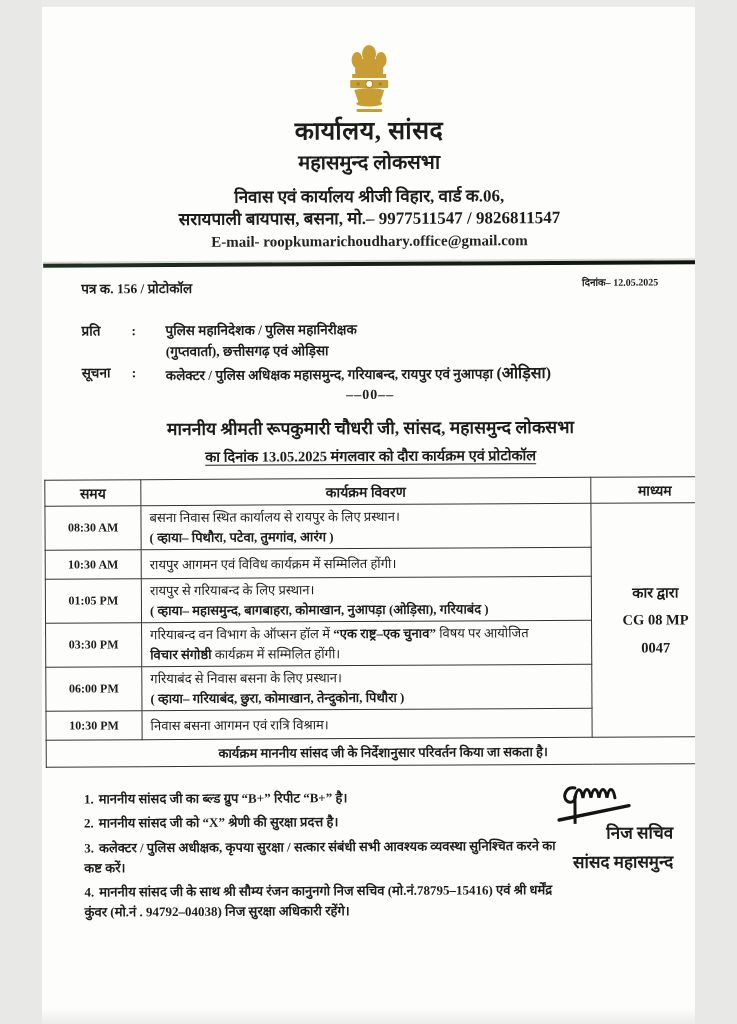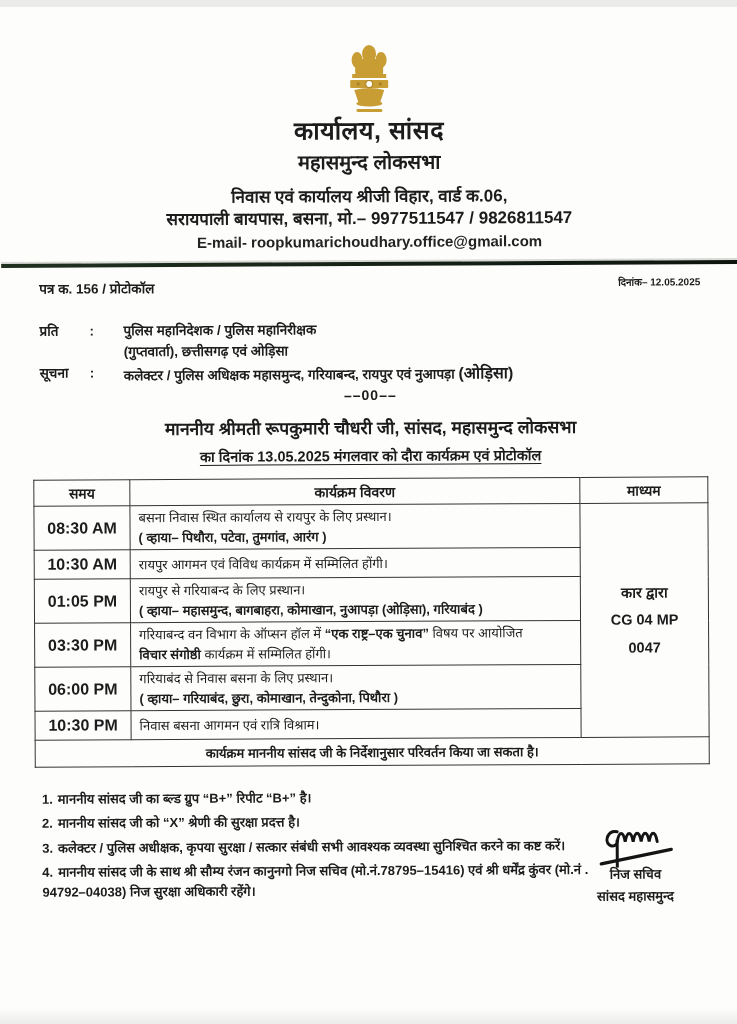--- a/index.html
+++ b/index.html
@@ -1,18 +1,18 @@
 <!DOCTYPE html>
 <html><head>
 <meta charset="utf-8">
 <style>
   html,body{margin:0;padding:0;background:#e8e8e6;}
   .paper{
-    width:737px;height:1024px;margin:0 auto;background:#fdfdfc;
-    font-family:Liberation Sans, sans-serif;
+    width:653px;height:1024px;margin:0 auto;background:#fdfdfc;
+    font-family:Liberation Serif, serif;
     color:#1c1c1c;position:relative;overflow:hidden;
   }
   .top-strip{height:7px;background:#ebebe9;}
   .tilt{transform:rotate(-0.3deg);transform-origin:50% 0;}
 
   
   .emblem{display:block;margin:36px auto 4px auto;}
   .h-office{text-align:center;font-size:25px;font-weight:800;letter-spacing:.5px;line-height:1.1;}
   .h-const{text-align:center;font-size:20px;font-weight:800;margin-top:3px;}
   .h-addr{text-align:center;font-size:17px;font-weight:700;margin-top:11px;line-height:1.3;}
@@ -32,38 +32,38 @@
 
   .oo{text-align:center;font-size:14px;font-weight:700;margin-top:1px;letter-spacing:1px;}
 
   .title1{text-align:center;font-size:17.5px;font-weight:800;margin-top:12px;}
   .title2{text-align:center;font-size:14.5px;font-weight:700;text-decoration:underline;text-underline-offset:3px;margin-top:6px;}
 
   
   table.sched{margin:13px auto 0 auto;width:674px;border-collapse:collapse;font-size:13px;table-layout:fixed;}
   table.sched th,table.sched td{border:1.6px solid #343434;padding:2px 8px;vertical-align:middle;}
   table.sched th{font-size:14px;font-weight:800;padding:3px 4px;}
-  .time-cell{text-align:center;font-weight:600;font-size:16px;white-space:nowrap;}
+  .time-cell{text-align:center;font-weight:600;font-size:12px;white-space:nowrap;}
   .desc{line-height:1.5;}
   .via{font-weight:800;}
   .b{font-weight:800;margin-top:10px;}
   .row-tall td{height:38px;}
   .row-short td{height:24px;}
   .medium-cell{text-align:center;font-weight:800;font-size:14.5px;line-height:1.9;}
   .tfoot-cell{text-align:center;font-weight:600;height:22px;}
 
   
   .notes{display:flex;padding:0 24px 0 38px;margin-top:22px;font-size:13px;font-weight:600;}
   .notes-label{width:94px;flex:none;font-weight:700;padding-top:1px;}
   .notes-list{flex:1;padding-right:110px;}
   .note{margin-bottom:4px;line-height:1.55;}
   .note .num{margin-right:5px;}
 
   
-  .sig{position:absolute;right:26px;top:778px;width:160px;text-align:center;font-size:13px;font-weight:700;line-height:1.7;}
+  .sig{position:absolute;right:26px;top:734px;width:160px;text-align:right;font-size:17px;font-weight:700;line-height:1.7;}
   .sig svg{display:block;margin:0 auto -4px auto;}
 
   .bottom-fade{position:absolute;left:0;right:0;bottom:0;height:16px;background:linear-gradient(#fdfdfc,#ececea);}
 </style>
 </head>
 <body>
 
 <div class="paper">
   <div class="top-strip"></div>
   <div class="tilt">
@@ -134,21 +134,21 @@
         <th>माध्यम</th>
       </tr>
       <tr class="row-tall">
         <td class="time-cell">08:30 AM</td>
         <td class="desc">
           <div>बसना निवास स्थित कार्यालय से रायपुर के लिए प्रस्थान।</div>
           <div class="via">( व्हाया– पिथौरा, पटेवा, तुमगांव, आरंग )</div>
         </td>
         <td class="medium-cell" rowspan="6">
           <div>कार द्वारा</div>
-          <div>CG 04 MP</div>
+          <div>CG 08 MP</div>
           <div>0047</div>
         </td>
       </tr>
       <tr class="row-short">
         <td class="time-cell">10:30 AM</td>
         <td class="desc">
               <div>रायपुर आगमन एवं विविध कार्यक्रम में सम्मिलित होंगी।</div>
             </td>
       </tr>
       <tr class="row-tall">

